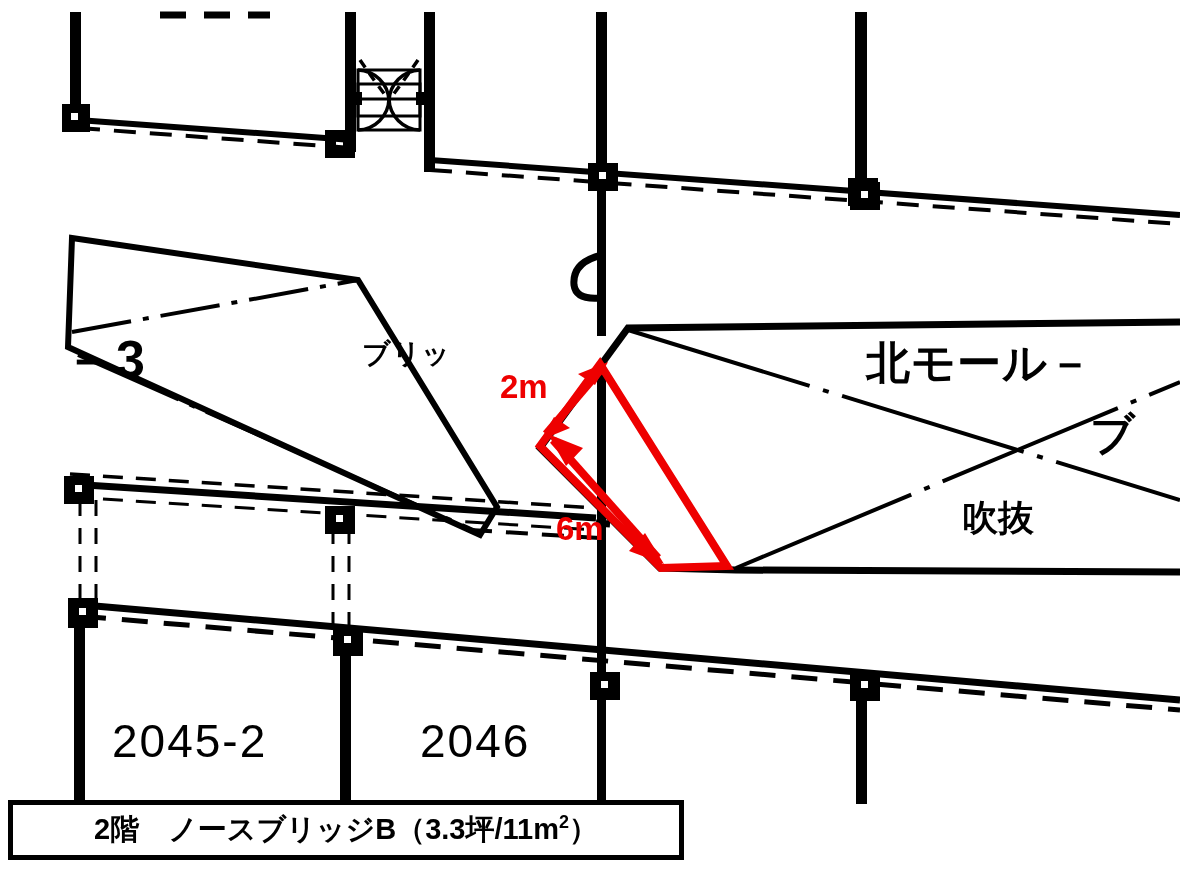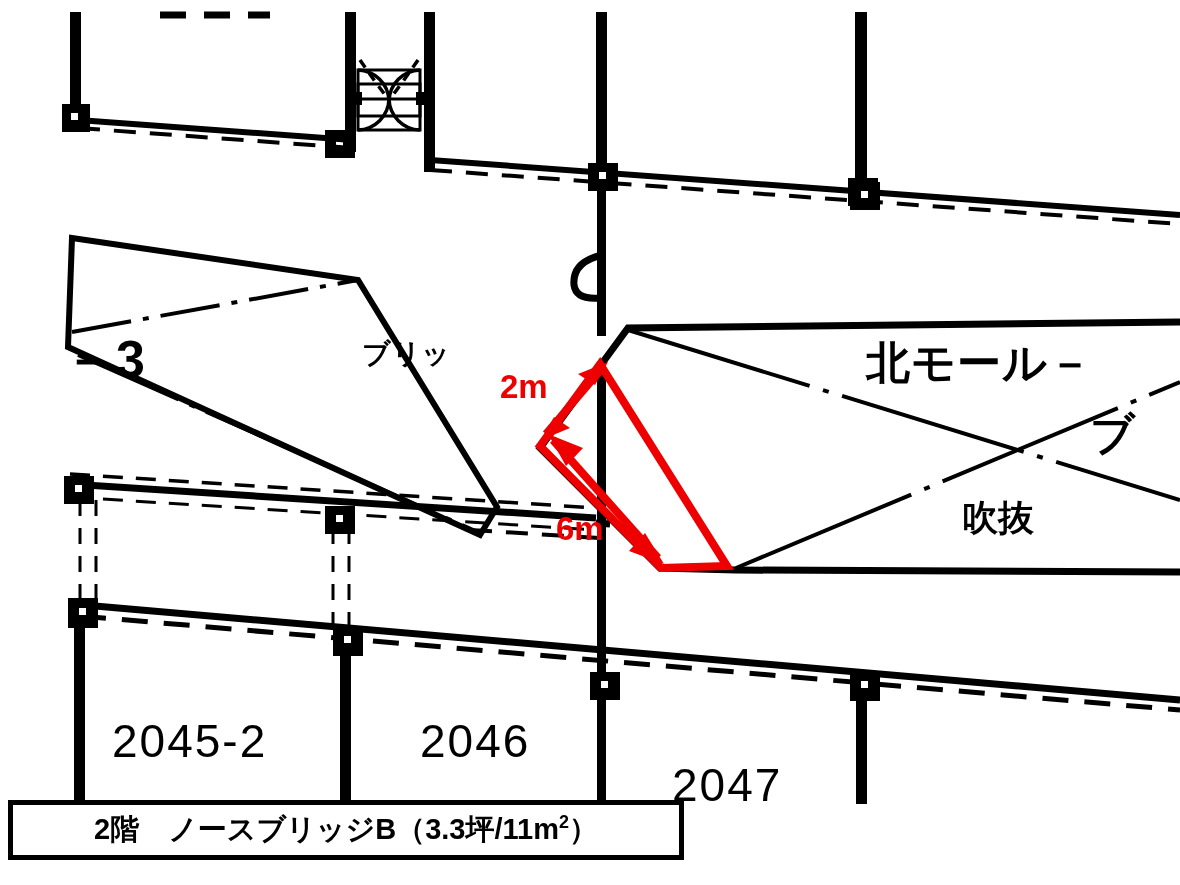--- a/index.html
+++ b/index.html
@@ -246,21 +246,20 @@
   <div class="lbl jp-label" style="left:866px; top:342px; font-size:44px;font-family:Liberation Serif, serif;">北モール－</div>
 
   <div class="lbl jp-label" style="left:1090px; top:412px; font-size:44px;">ブ</div>
 
   <div class="lbl void-label" style="left:962px; top:500px;">吹抜</div>
 
   <div class="lbl room-num" style="left:112px; top:718px;">2045-2</div>
 
   <div class="lbl room-num" style="left:420px; top:718px;">2046</div>
 
-  <div class="lbl room-num" style="left:672px; top:762px; overflow:hidden; height:42px;">2047</div>
 
   <div class="dim-label" style="left:500px; top:354px;margin-top:16px;">2m</div>
 
   <div class="dim-label" style="left:556px; top:512px;">6m</div>
 
   <div id="caption-box">
     <span id="caption-text"><span>2階　ノースブリッジB（3.3坪/11m</span><span class="sup">2</span><span>）</span></span>
   </div>
 
 </div>

